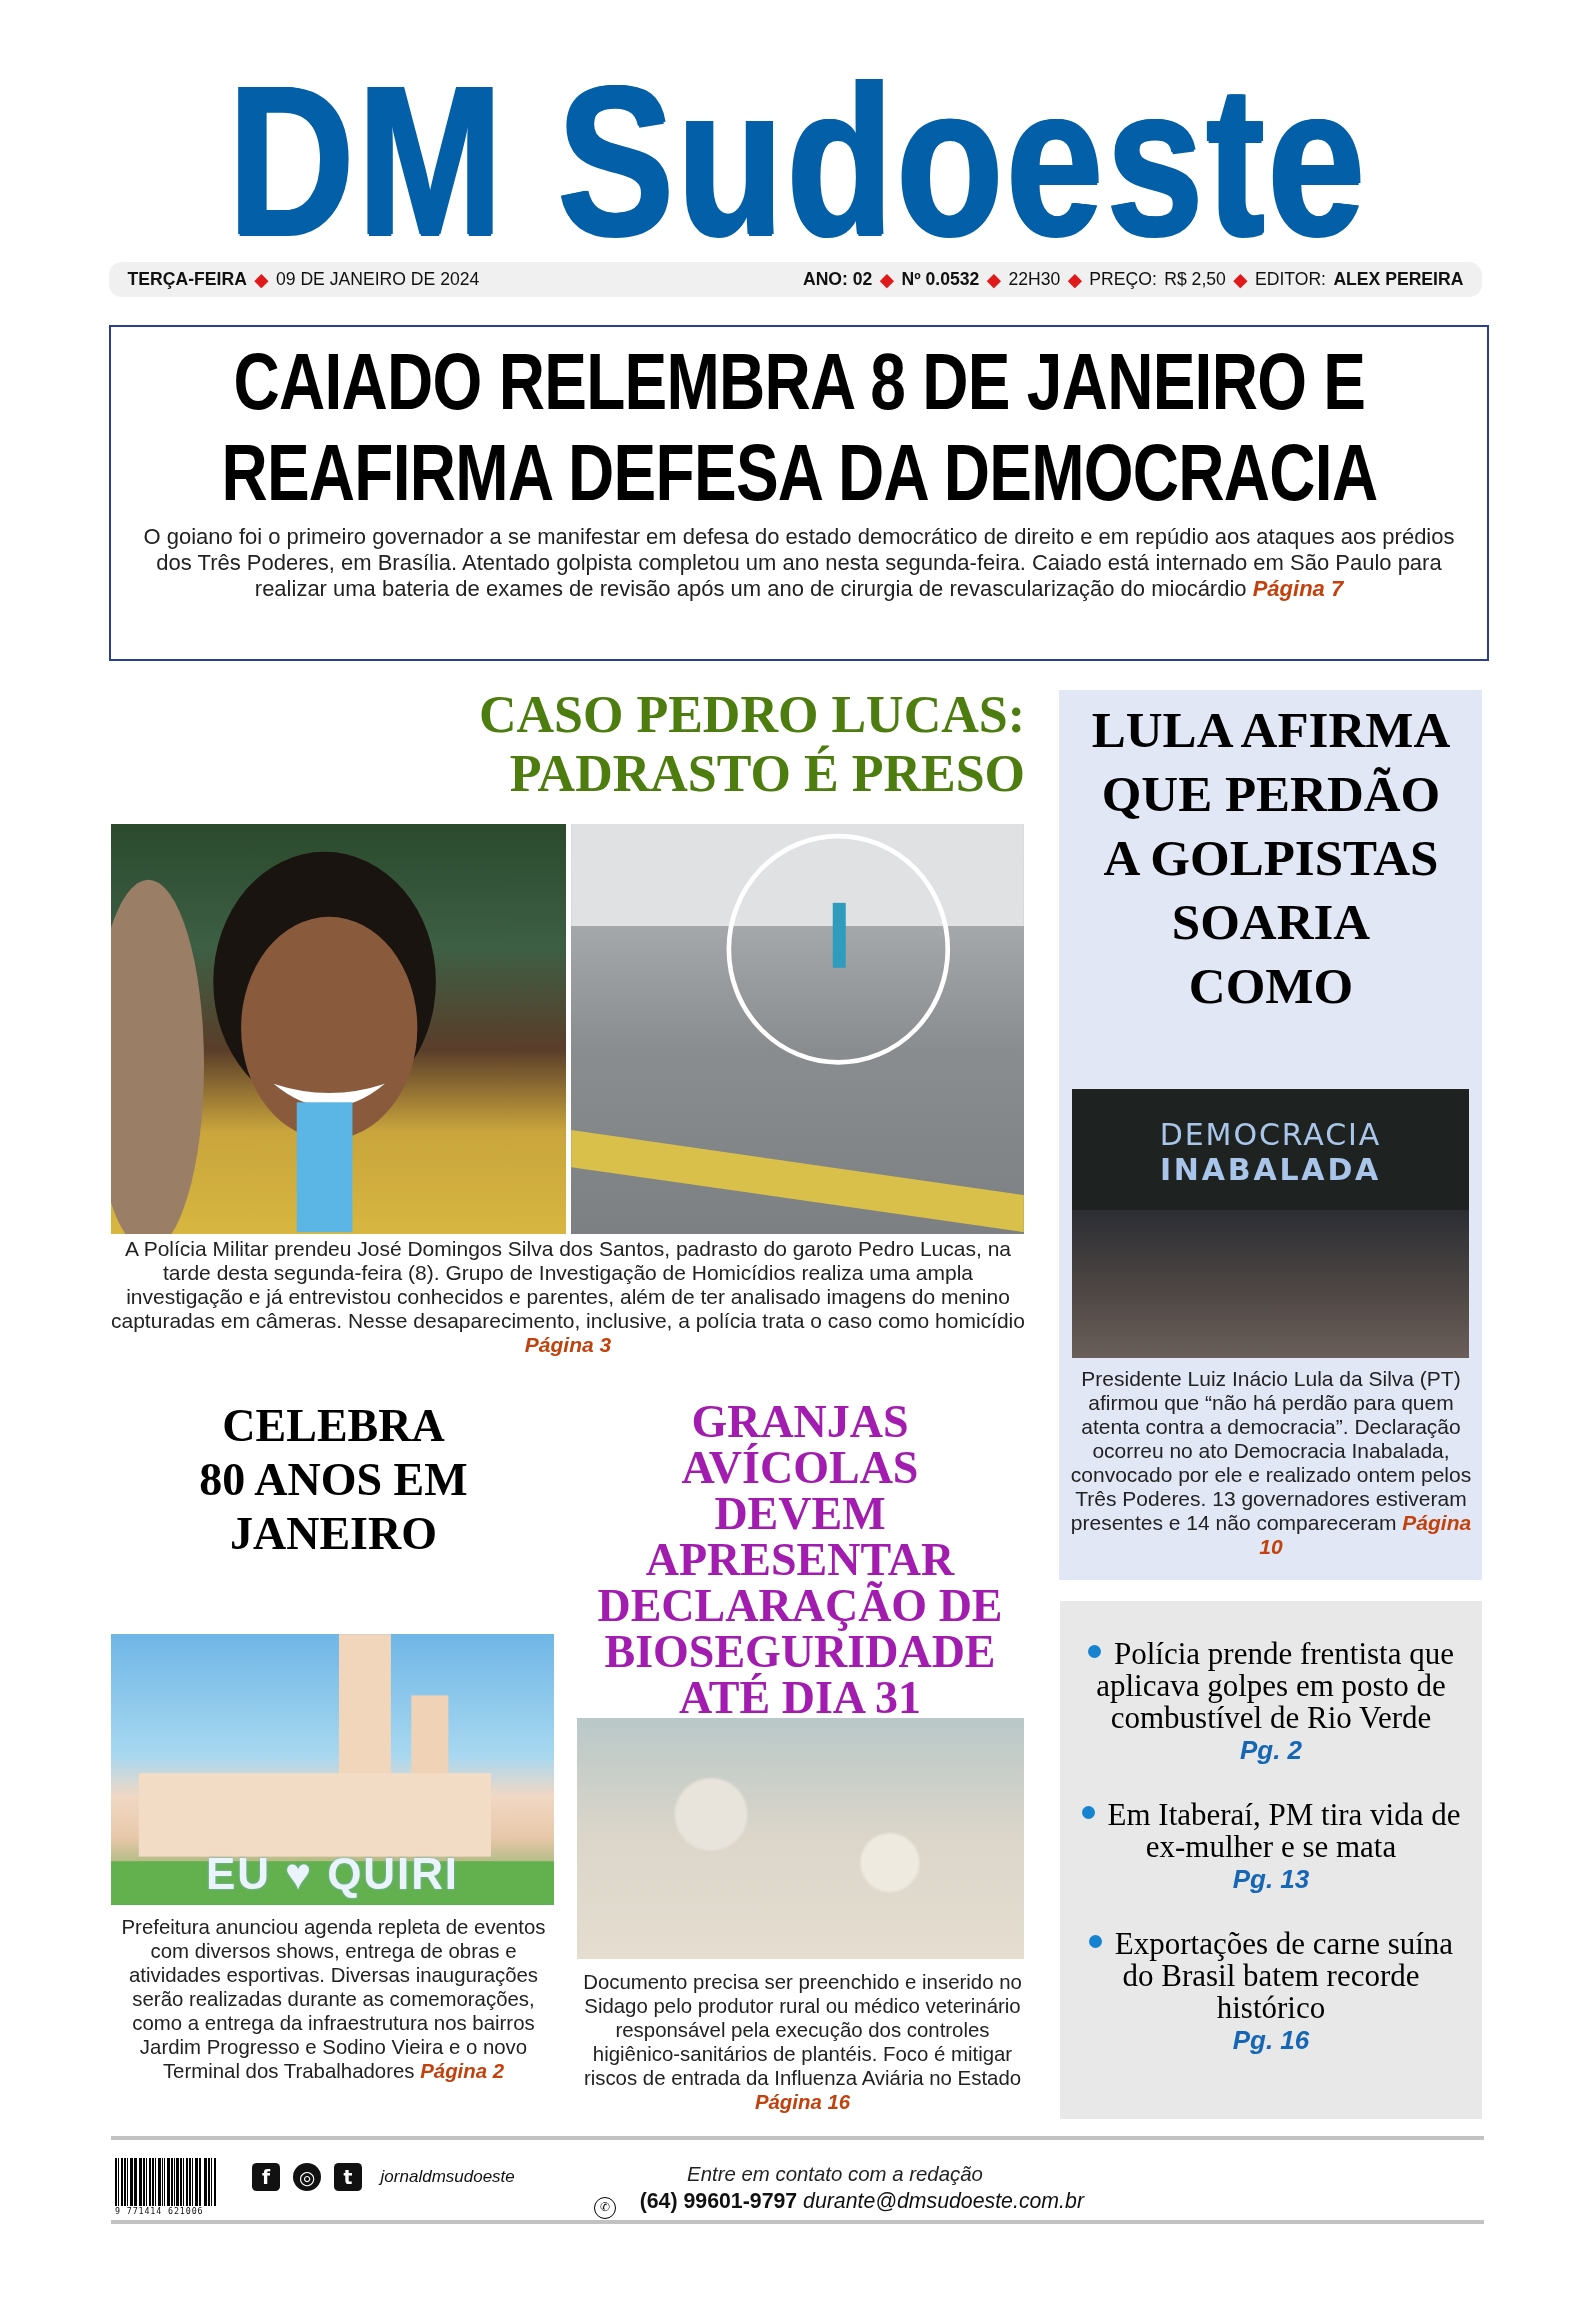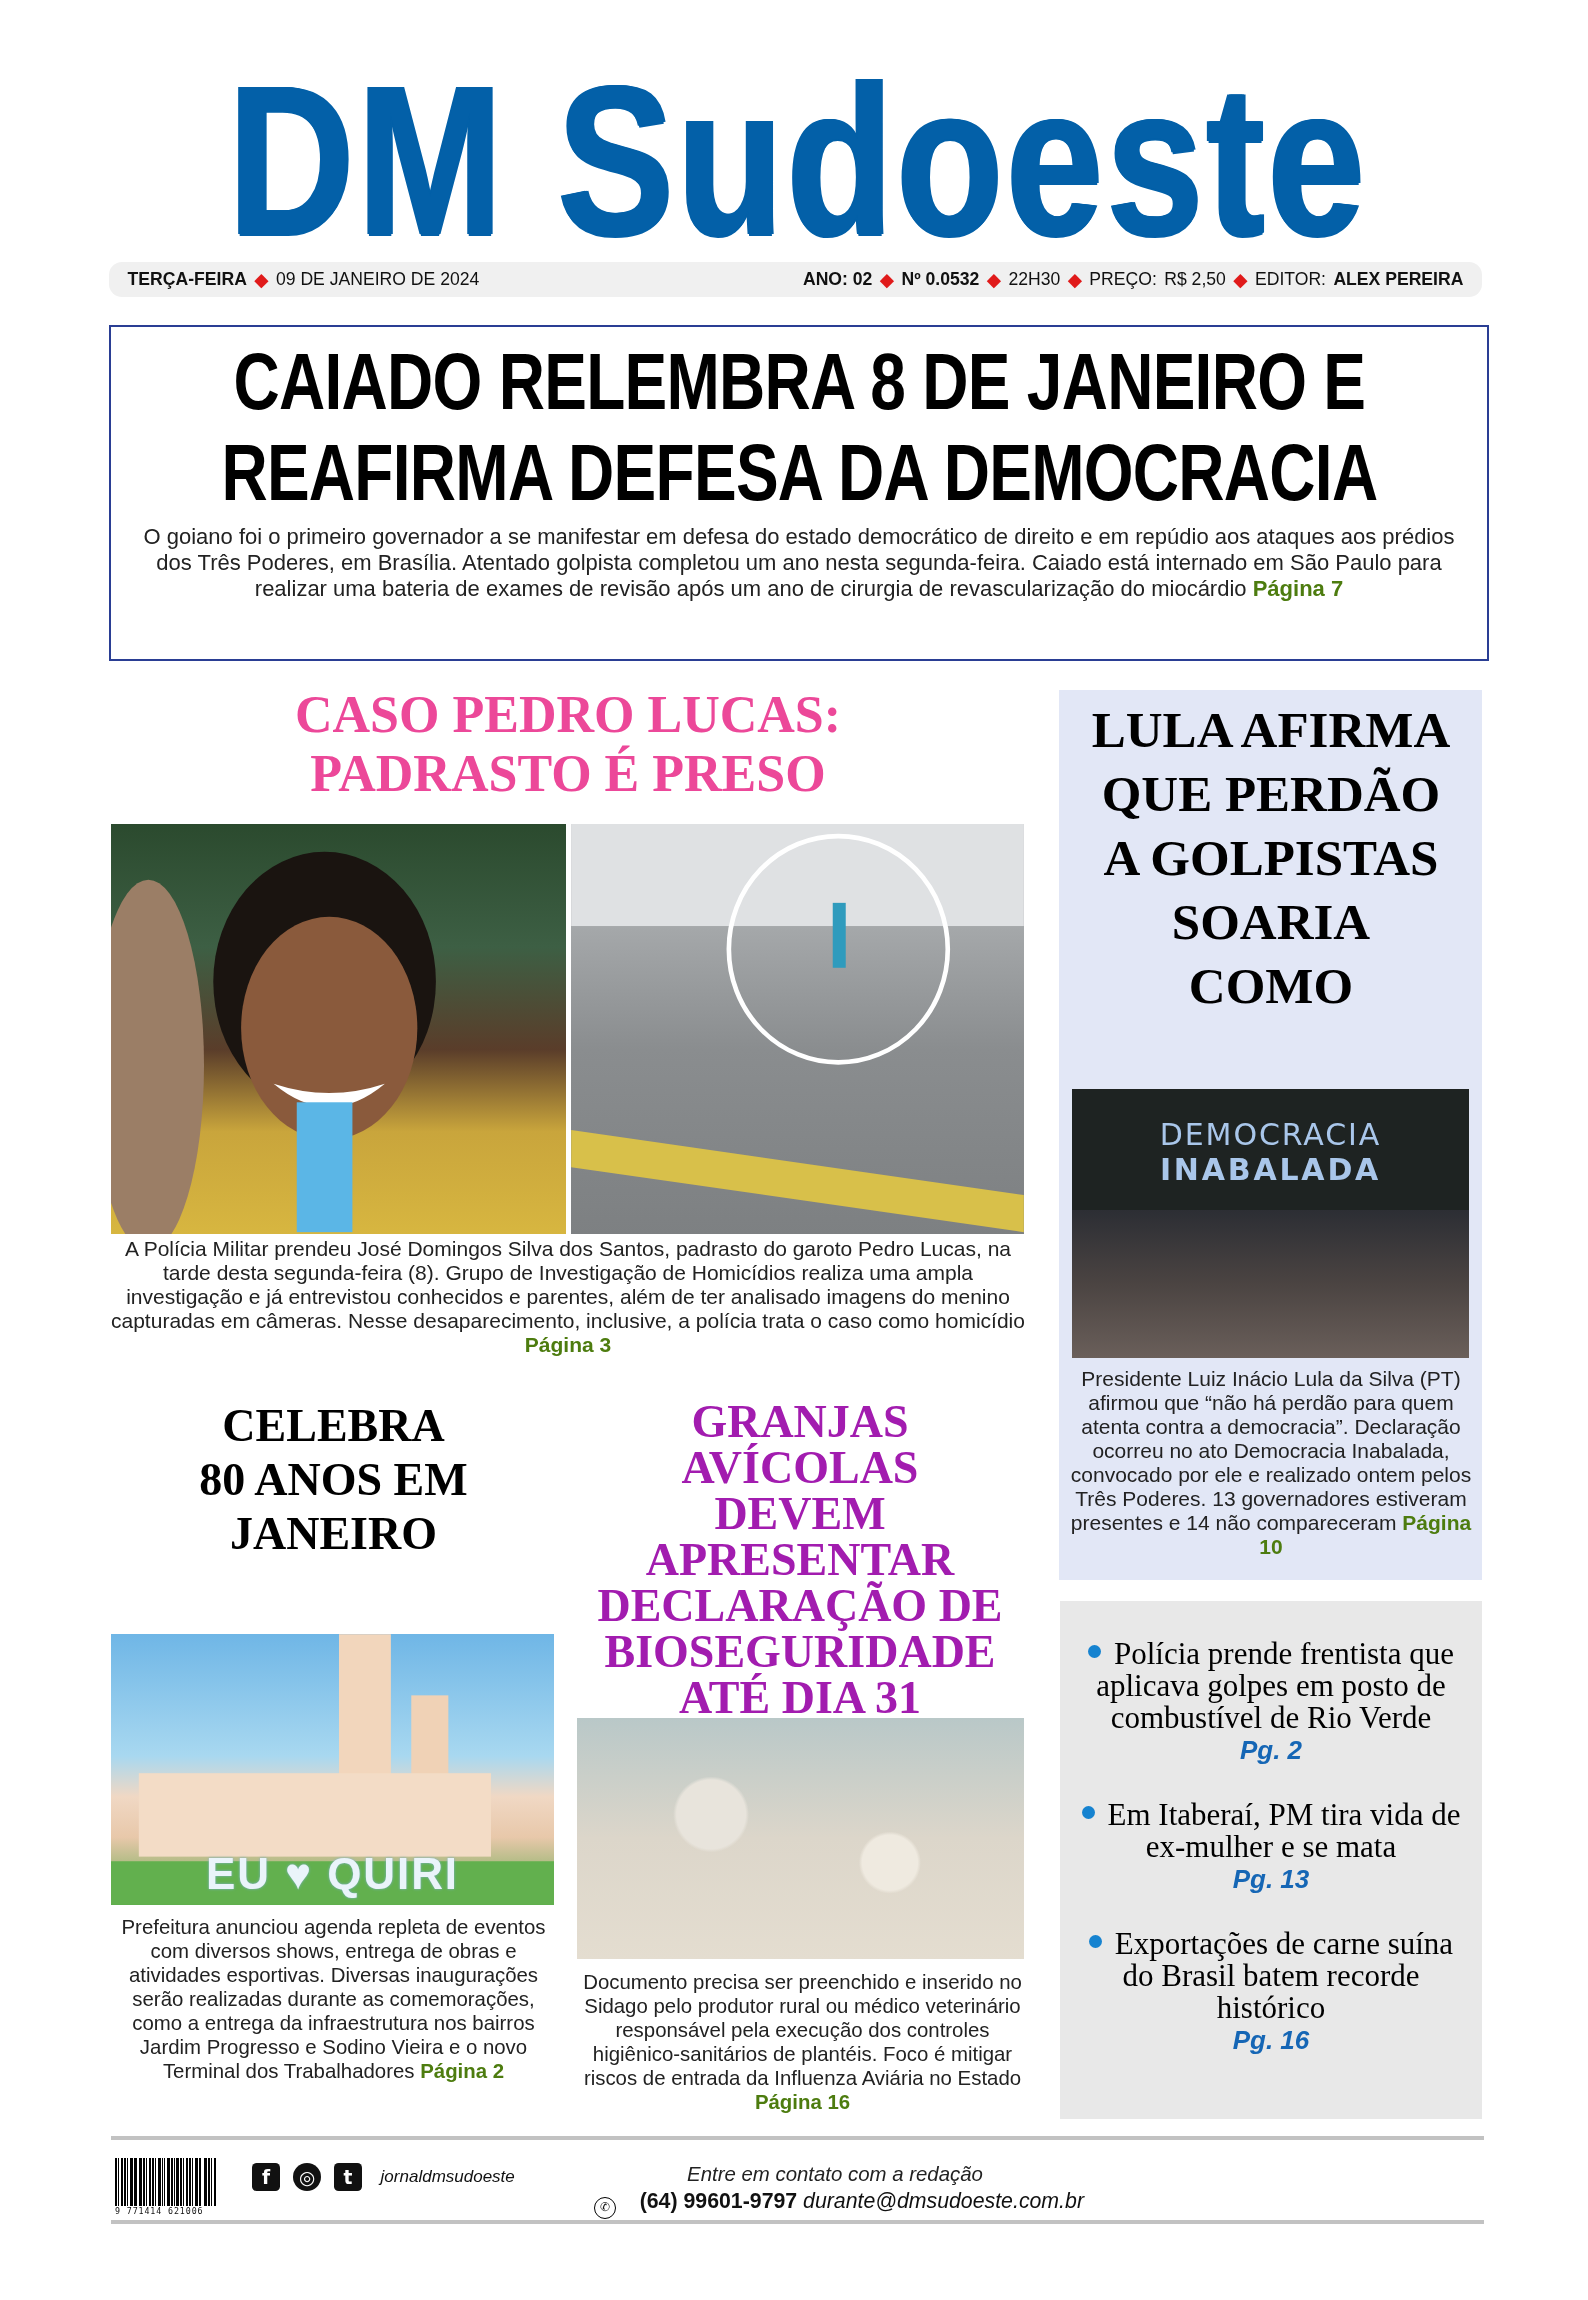--- a/index.html
+++ b/index.html
@@ -37,21 +37,21 @@
   .lead h1 {
     font-family: "Liberation Sans", sans-serif; font-weight: 900;
     font-size: 80px; line-height: 91px; letter-spacing: -0.9px;
     transform: scaleX(0.80); transform-origin: center top; white-space: nowrap;
     margin: 0 -186px; color: #000;
   }
   .lead p {
     font-family: "Liberation Sans", sans-serif; font-size: 22px; line-height: 26px;
     margin-top: 5.6px; color: #222;
   }
-  .pg { font-weight: 900; color: #4d7c0f; }
+  .pg { font-weight: 900; font-style: italic; color: #c2410c; }
 
   .pedro-h { left: 111px; top: 685px; width: 914px; font-size: 52px; line-height: 59px;
     font-family: "Liberation Serif", serif; font-weight: 700; letter-spacing: 0px; }
   .photo { overflow: hidden; }
   .photo1 { left: 111px; top: 824px; width: 455px; height: 410px;
     background: linear-gradient(180deg, #2b4a2e 0%, #3d5f44 30%, #5a3d2a 55%, #c9a53c 75%, #d7b640 100%); }
   .photo2 { left: 571px; top: 824px; width: 453px; height: 410px;
     background: linear-gradient(180deg, #cfd2d4 0%, #a5a8aa 25%, #8a8d8f 55%, #7d8082 100%); }
   .caption { font-family: "Liberation Sans", sans-serif; text-align: center; color: #222; }
   .pedro-c { left: 111px; top: 1237px; width: 914px; font-size: 21px; line-height: 24px; }
@@ -141,21 +141,21 @@
     <span class="b">ALEX PEREIRA</span>
   </div>
 </div>
 
 <div class="abs lead">
   <h1>CAIADO RELEMBRA 8 DE JANEIRO E</h1>
   <h1>REAFIRMA DEFESA DA DEMOCRACIA</h1>
   <p><span>O goiano foi o primeiro governador a se manifestar em defesa do estado democrático de direito e em repúdio aos ataques aos prédios dos Três Poderes, em Brasília. Atentado golpista completou um ano nesta segunda-feira. Caiado está internado em São Paulo para realizar uma bateria de exames de revisão após um ano de cirurgia de revascularização do miocárdio</span> <span class="pg">Página 7</span></p>
 </div>
 
-<div class="abs pedro-h" style="text-align:center;color:#ec4899;">
+<div class="abs pedro-h" style="text-align:right;color:#4d7c0f;">
   <div>CASO PEDRO LUCAS:</div>
   <div>PADRASTO É PRESO</div>
 </div>
 <div class="abs photo photo1">
   <svg width="455" height="410" viewBox="0 0 490 442">
     <ellipse cx="230" cy="170" rx="120" ry="140" fill="#1a1410"></ellipse>
     <ellipse cx="235" cy="220" rx="95" ry="120" fill="#8a5a3c"></ellipse>
     <path d="M175 280 Q235 330 295 280 Q235 300 175 280Z" fill="#fff"></path>
     <rect x="200" y="300" width="60" height="140" fill="#5bb6e6"></rect>
     <ellipse cx="40" cy="260" rx="60" ry="200" fill="#9b7e66"></ellipse>

